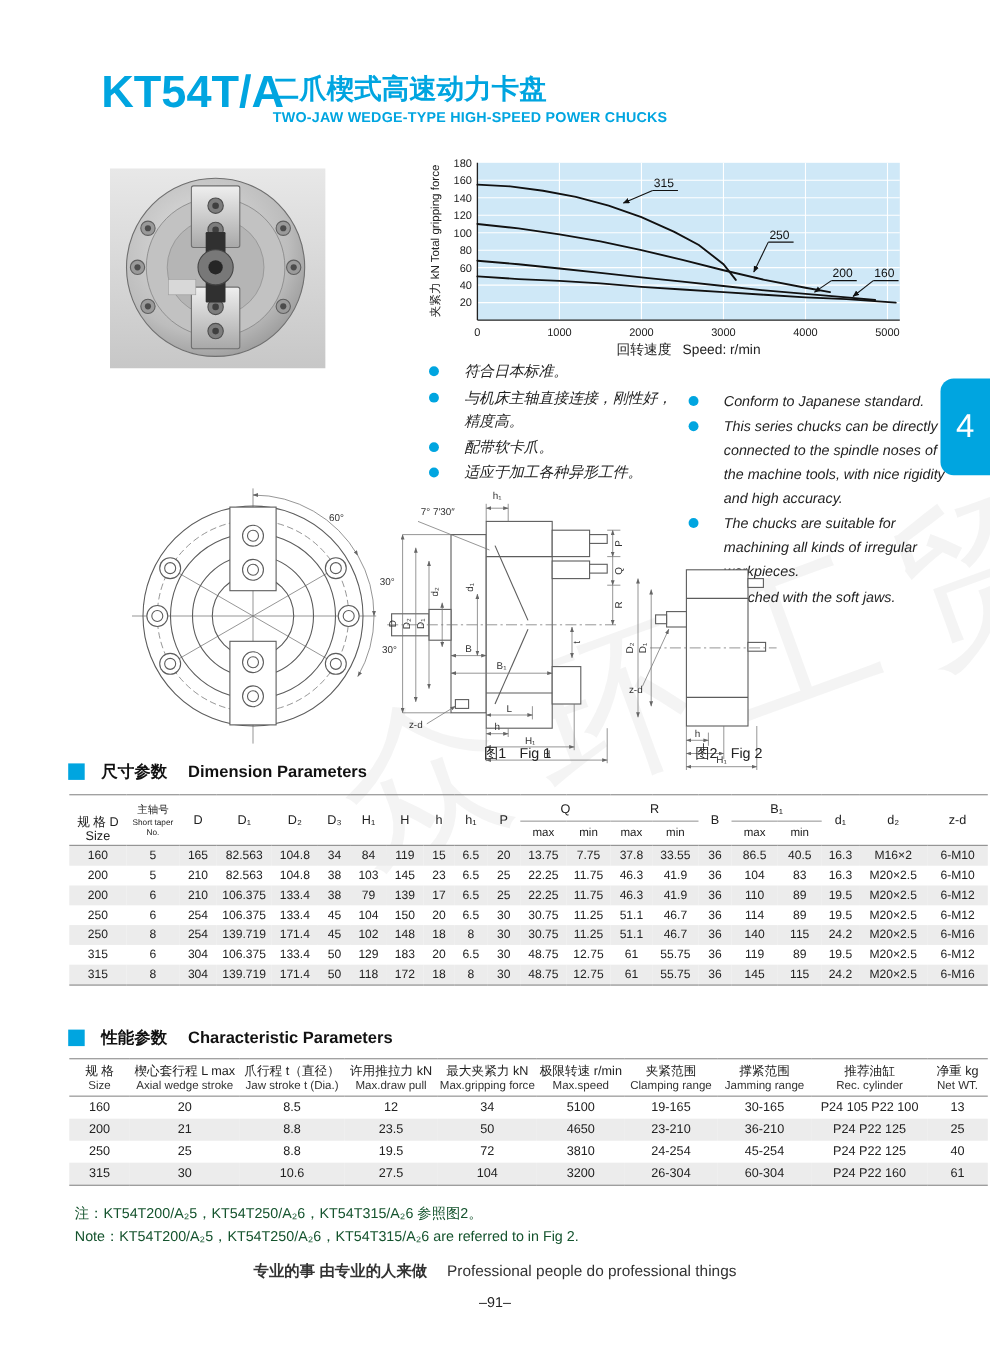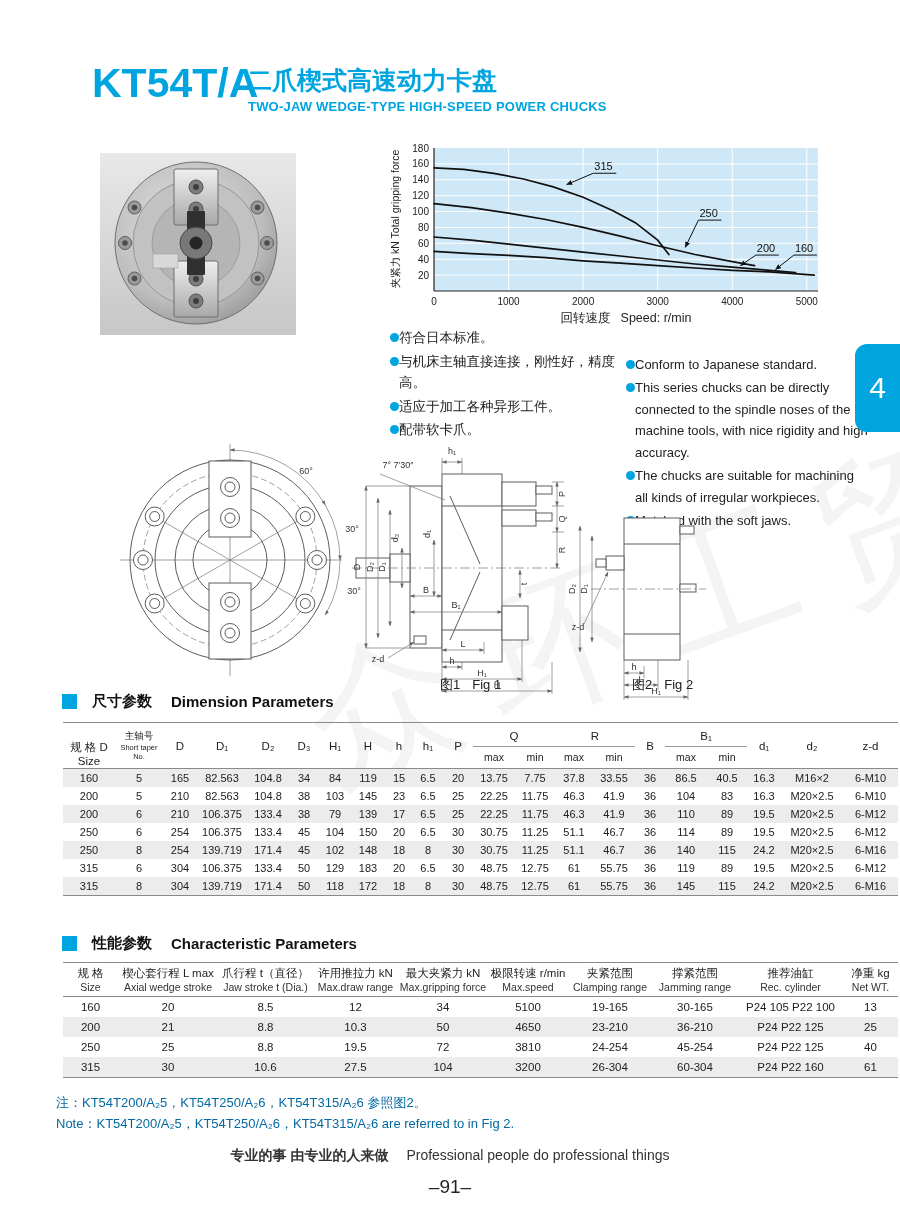--- a/index.html
+++ b/index.html
@@ -18,21 +18,21 @@
                  font-size:10.5px;color:#222;transform:rotate(-90deg);}
   .chart .xtitle{position:absolute;left:46px;top:168px;width:384px;text-align:center;font-size:12.5px;color:#222;}
   .chart .xtitle .zh{margin-right:10px;}
   svg text{font-family:"Liberation Sans","DejaVu Sans",sans-serif;}
   .tick{font-size:10px;fill:#222;}
   .ann{font-size:11px;fill:#111;}
 
   ul.feat{position:absolute;list-style:none;margin:0;padding:0;}
   #feat-zh{left:390px;top:327px;width:232px;}
   #feat-en{left:626px;top:354px;width:242px;}
-  ul.feat li{display:flex;gap:0;font-size:13.5px;line-height:1.6;color:#222;margin-bottom:2px;}
+  ul.feat li{display:flex;gap:23px;font-size:13.5px;line-height:1.6;color:#222;margin-bottom:2px;font-style:italic;}
   #feat-en li{font-size:13px;line-height:1.68;margin-bottom:1px;}
   .dot{flex:0 0 auto;width:9px;height:9px;border-radius:50%;background:var(--brand);margin-top:6px;}
 
   .tab{position:absolute;right:0;top:344px;width:45px;height:88px;background:var(--brand);
        border-radius:12px 0 0 12px;display:flex;align-items:center;justify-content:center;
        color:#fff;font-size:30px;}
 
   .ln{stroke:#5c5c5c;fill:none;stroke-width:1;}
   .lnf{stroke:#5c5c5c;fill:#fff;stroke-width:1;}
   .dim{stroke:#777;fill:none;stroke-width:.7;}
@@ -54,24 +54,24 @@
   #dim-table td{font-size:11px;text-align:center;padding:3px 0;color:#222;white-space:nowrap;}
   #dim-table .sub{font-size:10.5px;padding:0 0 2px;}
   #dim-table .grp{border-bottom:1px solid #9a9a9a;padding-top:3px;}
   .h1z{font-size:11.5px;margin-top:16px;} .h1e{font-size:11.5px;}
   .h2z{font-size:9.5px;} .h2e{font-size:7.5px;}
   #char-table th{padding:3px 0;text-align:center;}
   #char-table .hz{font-size:11.5px;}
   #char-table .he{font-size:10.5px;color:#333;}
   #char-table td{font-size:11.5px;text-align:center;padding:4px 0;color:#222;white-space:nowrap;}
 
-  .notes{position:absolute;left:56px;top:1092px;font-size:13px;color:#0369a1;line-height:1.65;}
+  .notes{position:absolute;left:68px;top:1092px;font-size:13px;color:#14532d;line-height:1.65;}
   .footer-slogan{position:absolute;left:0;top:1147px;width:100%;text-align:center;font-size:14px;color:#333;}
   .footer-slogan .zh{font-weight:bold;margin-right:18px;}
-  .page-no{position:absolute;left:0;top:1176px;width:100%;text-align:center;font-size:19px;color:#222;}
+  .page-no{position:absolute;left:0;top:1176px;width:100%;text-align:center;font-size:13px;color:#222;}
   .watermark{position:absolute;left:280px;top:640px;font-size:150px;color:rgba(100,100,100,.07);
              transform:rotate(-20deg);transform-origin:left top;letter-spacing:30px;white-space:nowrap;pointer-events:none;}
 </style>
 </head>
 <body>
 
 <div id="page">
 
   <div class="watermark">众环工贸</div>
 
@@ -192,25 +192,25 @@
       <li>
         <span class="dot"></span>
         <span>符合日本标准。</span>
       </li>
       <li>
         <span class="dot"></span>
         <span>与机床主轴直接连接，刚性好，精度高。</span>
       </li>
       <li>
         <span class="dot"></span>
-        <span>适应于加工各种异形工件。</span>
+        <span>配带软卡爪。</span>
       </li>
       <li>
         <span class="dot"></span>
-        <span>配带软卡爪。</span>
+        <span>适应于加工各种异形工件。</span>
       </li>
     </ul>
   <ul class="feat" id="feat-en">
       <li>
         <span class="dot"></span>
         <span>Conform to Japanese standard.</span>
       </li>
       <li>
         <span class="dot"></span>
         <span>This series chucks can be directly connected to the spindle noses of the machine tools, with nice rigidity and high accuracy.</span>
@@ -631,21 +631,21 @@
           <th>
             <div class="hz">楔心套行程 L max</div>
             <div class="he">Axial wedge stroke</div>
           </th>
           <th>
             <div class="hz">爪行程 t（直径）</div>
             <div class="he">Jaw stroke t (Dia.)</div>
           </th>
           <th>
             <div class="hz">许用推拉力 kN</div>
-            <div class="he">Max.draw range</div>
+            <div class="he">Max.draw pull</div>
           </th>
           <th>
             <div class="hz">最大夹紧力 kN</div>
             <div class="he">Max.gripping force</div>
           </th>
           <th>
             <div class="hz">极限转速 r/min</div>
             <div class="he">Max.speed</div>
           </th>
           <th>
@@ -676,21 +676,21 @@
           <td>5100</td>
           <td>19-165</td>
           <td>30-165</td>
           <td>P24 105 P22 100</td>
           <td>13</td>
         </tr>
         <tr class="shade">
           <td>200</td>
           <td>21</td>
           <td>8.8</td>
-          <td>10.3</td>
+          <td>23.5</td>
           <td>50</td>
           <td>4650</td>
           <td>23-210</td>
           <td>36-210</td>
           <td>P24  P22 125</td>
           <td>25</td>
         </tr>
         <tr>
           <td>250</td>
           <td>25</td>

